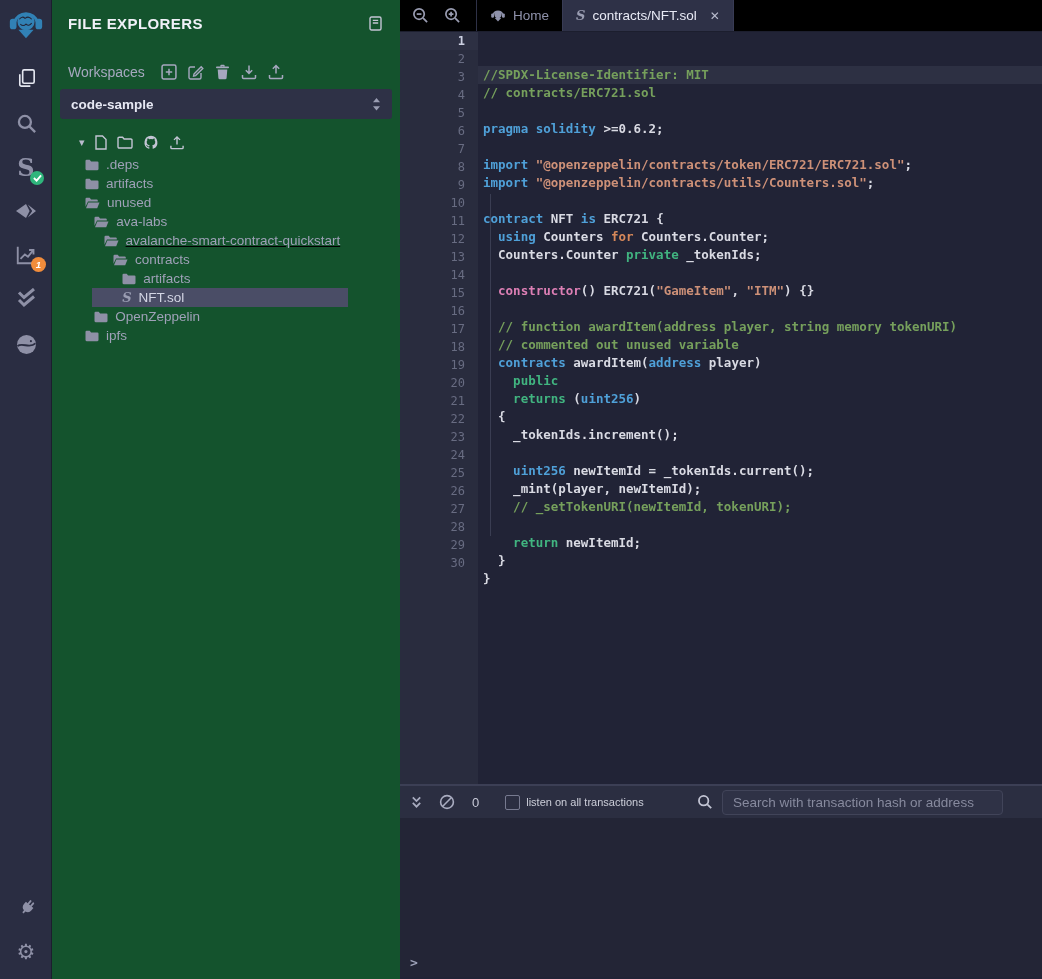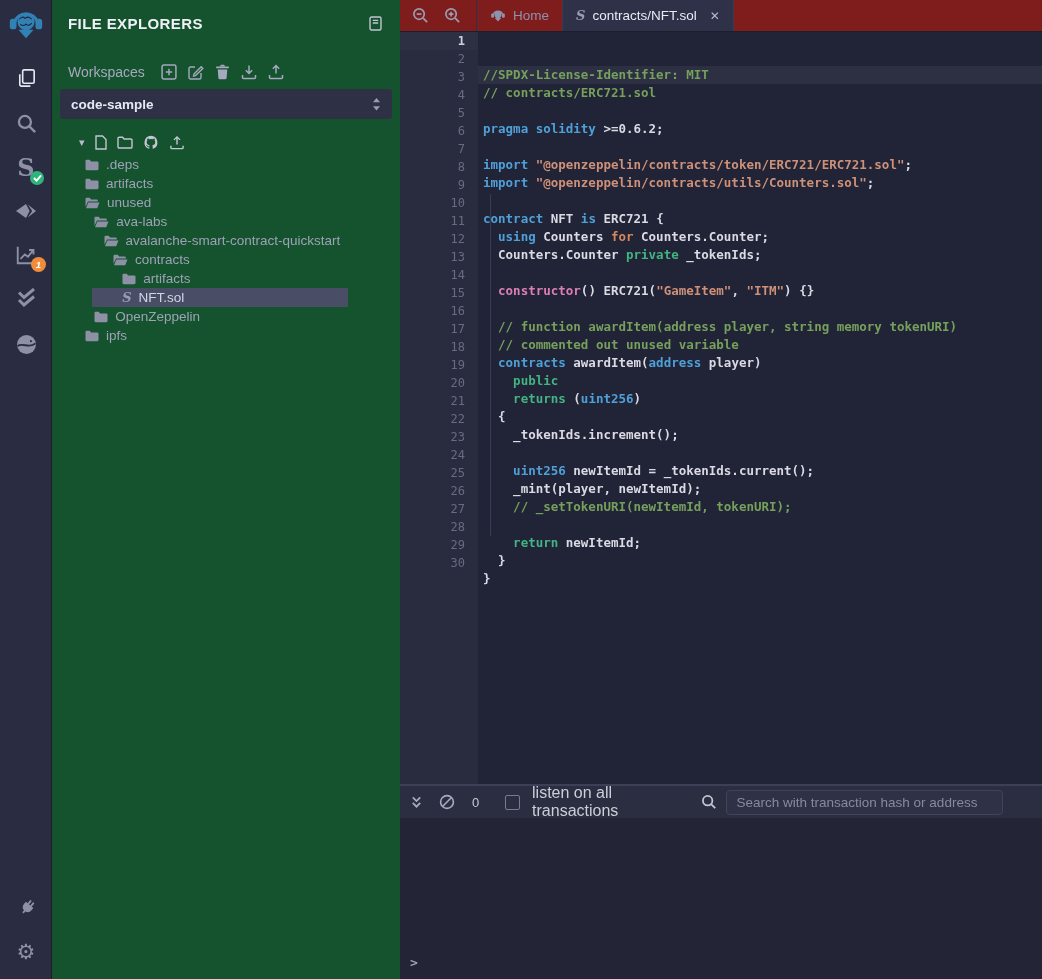--- a/index.html
+++ b/index.html
@@ -38,21 +38,21 @@
   .trow { position:relative; height:19px; display:flex; align-items:center; cursor:pointer; }
   .trow .ticon { display:flex; margin-right:7px; position:relative; z-index:1; }
   .trow .tlabel { color:#9fa1b8; font-size:13.5px; position:relative; z-index:1; }
   .trow.sel::before { content:""; position:absolute; left:40px; right:52px; top:0; bottom:0; background:var(--sel,#4a4d66); }
   .trow.sel .tlabel { color:#d3d5e4; }
   .solg { font-family:"DejaVu Serif", serif; font-weight:bold; font-style:italic;
           font-size:13px; color:#9a9db2; line-height:12px; }
 
   
   .main { position:absolute; left:400px; top:0; right:0; height:100%; }
-  .tabbar { height:32px; background:#7f1d1d; border-bottom:1px solid #1c1e2e;
+  .tabbar { height:32px; background:#000000; border-bottom:1px solid #1c1e2e;
             display:flex; align-items:stretch; }
   .zoombtns { display:flex; align-items:center; gap:15px; padding:0 15px 0 12px; }
   .zoombtns span { display:flex; cursor:pointer; }
   .tab { display:flex; align-items:center; gap:7px; padding:0 13px; font-size:13.5px; cursor:pointer; }
   .tab.home { color:#8f92ab; border-left:1px solid #2e3147; }
   .tab.active { background:#2e3147; color:#e8eaf5; border-left:1px solid #383b54; border-right:1px solid #383b54; }
   .tab .close { color:#b9bcce; font-size:12px; margin-left:6px; }
 
   .editor { position:absolute; top:32px; left:0; right:0; bottom:195px; display:flex; background:#212336; }
   .gutter { width:78px; background:#292c3e; flex:none; }
@@ -70,21 +70,21 @@
   .tk-tx { color:var(--tx,#d9dae3); }
 
   
   .terminal { position:absolute; left:0; right:0; bottom:0; height:195px; }
   .term-bar { height:34px; background:#2b2e41; border-top:2px solid #3c3f55;
               display:flex; align-items:center; padding:0 8px; }
   .term-bar .ticn { display:flex; cursor:pointer; }
   .t-count { color:#c8cad8; font-size:13px; margin-left:17px; }
   .t-check { width:15px; height:15px; border:1px solid #777a90; border-radius:2px;
              background:transparent; margin-left:26px; cursor:pointer; }
-  .t-listen { color:#ccced9; font-size:16px; margin-left:12px; }
+  .t-listen { color:#ccced9; font-size:11px; margin-left:6px; }
   .t-search-icon { margin-left:auto; display:flex; }
   .t-input { width:281px; height:25px; margin-left:9px; margin-right:31px;
              background:#2f3246; border:1px solid #414459; border-radius:4px;
              color:#d6d8e4; font-size:13.5px; padding:0 10px; outline:none;
              font-family:"Liberation Sans", sans-serif; }
   .t-input::placeholder { color:#878a9e; }
   .term-body { height:159px; background:#232536; position:relative; }
   .prompt { position:absolute; left:10px; bottom:7px; color:#9da1b8;
             font-family:"DejaVu Sans Mono", monospace; font-size:13px; font-weight:bold; }
 </style>
@@ -284,21 +284,21 @@
         </div>
         <div class="trow" style="padding-left: 42.3px; align-items: center;">
           <span class="ticon">
             <svg width="15" height="12" viewBox="0 0 15 12">
               <path d="M0.5 1.9 a1.1 1.1 0 0 1 1.1 -1.1 h3.1 l1.4 1.7 h5.6 a1.1 1.1 0 0 1 1.1 1.1 v1 H3 L0.5 9.8z" fill="#8e90a6"></path>
               <path d="M3.3 5.4 h11.2 l-2.3 5.8 H1z" fill="#8e90a6"></path>
             </svg>
           </span>
           <span class="tlabel">ava-labs</span>
         </div>
-        <div class="trow" style="padding-left: 51.6px;">
+        <div class="trow" style="padding-left: 51.6px; text-decoration: underline;">
           <span class="ticon">
             <svg width="15" height="12" viewBox="0 0 15 12">
               <path d="M0.5 1.9 a1.1 1.1 0 0 1 1.1 -1.1 h3.1 l1.4 1.7 h5.6 a1.1 1.1 0 0 1 1.1 1.1 v1 H3 L0.5 9.8z" fill="#8e90a6"></path>
               <path d="M3.3 5.4 h11.2 l-2.3 5.8 H1z" fill="#8e90a6"></path>
             </svg>
           </span>
           <span class="tlabel">avalanche-smart-contract-quickstart</span>
         </div>
         <div class="trow" style="padding-left: 60.9px;">
           <span class="ticon">

